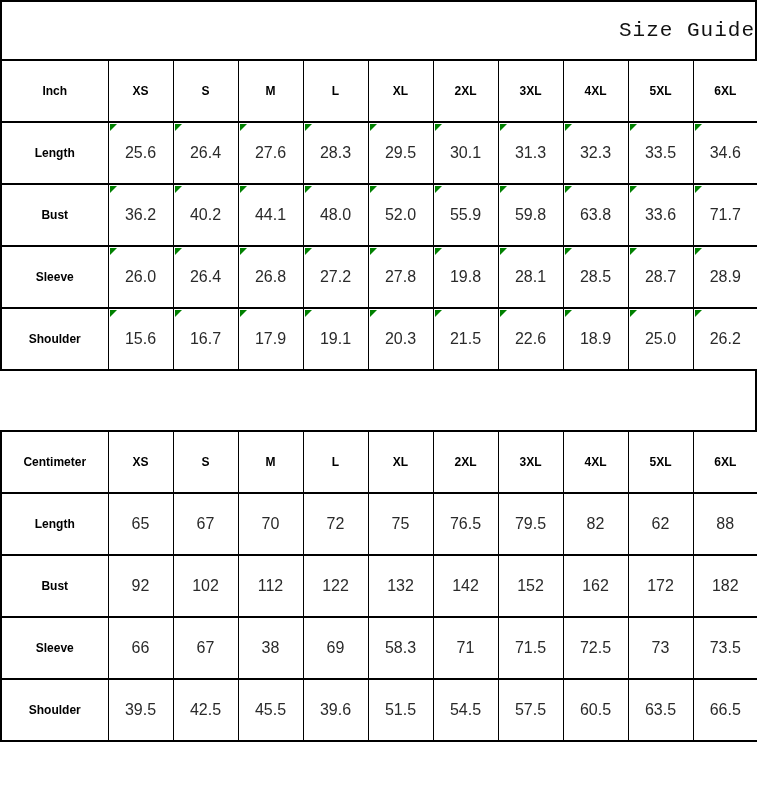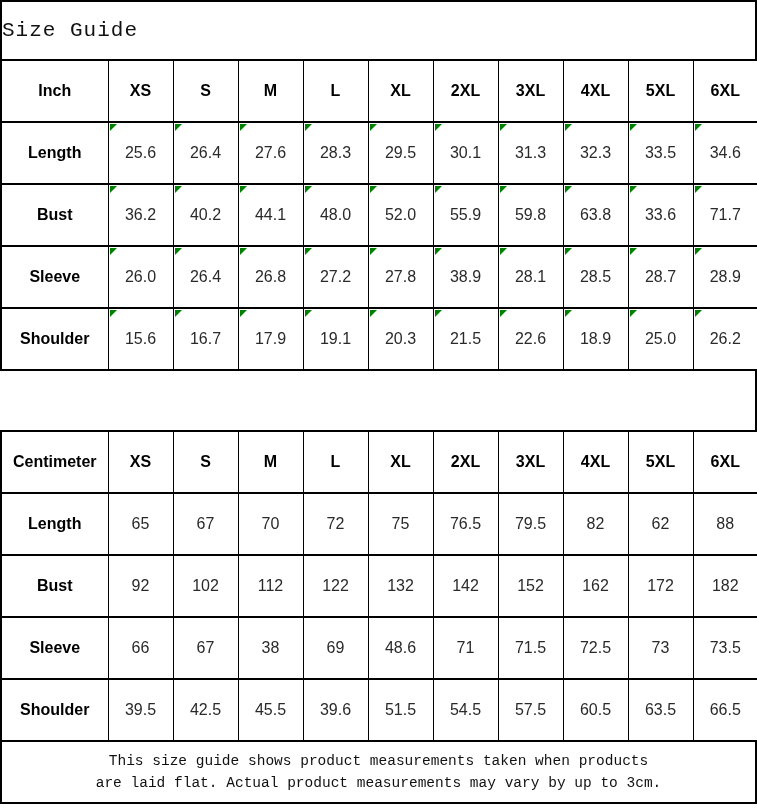--- a/index.html
+++ b/index.html
@@ -15,21 +15,21 @@
     font-family: "Liberation Sans", sans-serif;
     position: relative;
     overflow: hidden;
   }
   .title-box {
     box-sizing: border-box;
     height: 61px;
     border: 2px solid #000;
     display: flex;
     align-items: center;
-    justify-content: flex-start;
+    justify-content: flex-end;
   }
   .title-text {
     font-family: "Liberation Mono", "DejaVu Sans Mono", monospace;
     font-size: 21px;
     letter-spacing: 1px;
     color: #111;
   }
   table.size-table {
     width: 757px;
     border-collapse: collapse;
@@ -45,21 +45,21 @@
     border: 1px solid #000;
     border-top: 2px solid #000;
     border-bottom: 2px solid #000;
     height: 62px;
     padding: 0;
     text-align: center;
     vertical-align: middle;
     background: #fff;
   }
   .size-table th {
-    font-size: 16px;
+    font-size: 12px;
     font-weight: bold;
     color: #000;
   }
   .size-table td.value {
     font-size: 16px;
     font-weight: normal;
     color: #2a2a2a;
     position: relative;
   }
   .marker {
@@ -149,21 +149,21 @@
           <td class="value"><span class="marker"></span><span>33.6</span></td>
           <td class="value"><span class="marker"></span><span>71.7</span></td>
         </tr>
         <tr>
           <th>Sleeve</th>
           <td class="value"><span class="marker"></span><span>26.0</span></td>
           <td class="value"><span class="marker"></span><span>26.4</span></td>
           <td class="value"><span class="marker"></span><span>26.8</span></td>
           <td class="value"><span class="marker"></span><span>27.2</span></td>
           <td class="value"><span class="marker"></span><span>27.8</span></td>
-          <td class="value"><span class="marker"></span><span>38.9</span></td>
+          <td class="value"><span class="marker"></span><span>19.8</span></td>
           <td class="value"><span class="marker"></span><span>28.1</span></td>
           <td class="value"><span class="marker"></span><span>28.5</span></td>
           <td class="value"><span class="marker"></span><span>28.7</span></td>
           <td class="value"><span class="marker"></span><span>28.9</span></td>
         </tr>
         <tr>
           <th>Shoulder</th>
           <td class="value"><span class="marker"></span><span>15.6</span></td>
           <td class="value"><span class="marker"></span><span>16.7</span></td>
           <td class="value"><span class="marker"></span><span>17.9</span></td>
@@ -226,21 +226,21 @@
           <td class="value"><span>162</span></td>
           <td class="value"><span>172</span></td>
           <td class="value"><span>182</span></td>
         </tr>
         <tr>
           <th>Sleeve</th>
           <td class="value"><span>66</span></td>
           <td class="value"><span>67</span></td>
           <td class="value"><span>38</span></td>
           <td class="value"><span>69</span></td>
-          <td class="value"><span>48.6</span></td>
+          <td class="value"><span>58.3</span></td>
           <td class="value"><span>71</span></td>
           <td class="value"><span>71.5</span></td>
           <td class="value"><span>72.5</span></td>
           <td class="value"><span>73</span></td>
           <td class="value"><span>73.5</span></td>
         </tr>
         <tr>
           <th>Shoulder</th>
           <td class="value"><span>39.5</span></td>
           <td class="value"><span>42.5</span></td>
@@ -249,18 +249,14 @@
           <td class="value"><span>51.5</span></td>
           <td class="value"><span>54.5</span></td>
           <td class="value"><span>57.5</span></td>
           <td class="value"><span>60.5</span></td>
           <td class="value"><span>63.5</span></td>
           <td class="value"><span>66.5</span></td>
         </tr>
       </tbody>
     </table>
 
-  <div class="footer-box">
-    <span>This size guide shows product measurements taken when products</span>
-    <span>are laid flat. Actual product measurements may vary by up to 3cm.</span>
-  </div>
 
 </div>
 
 </body></html>

